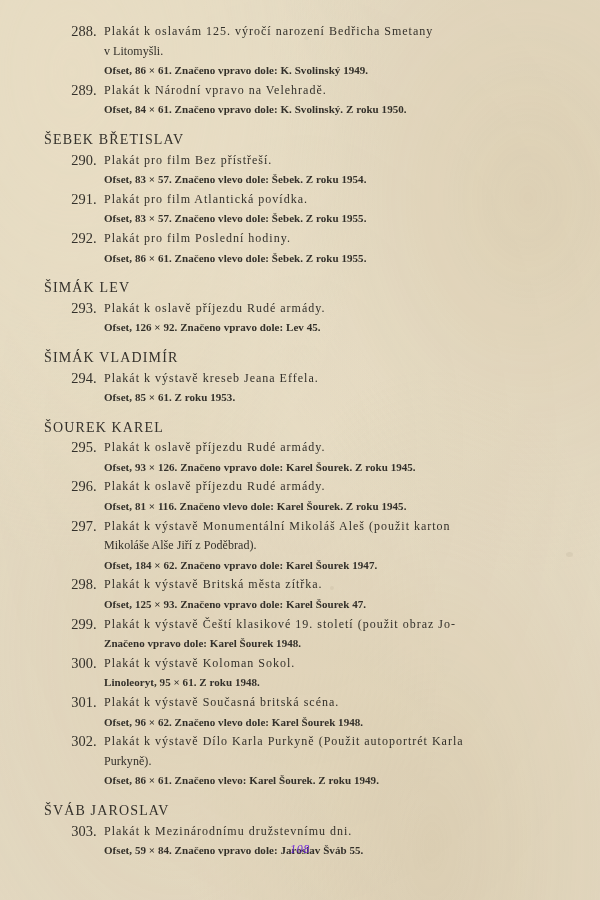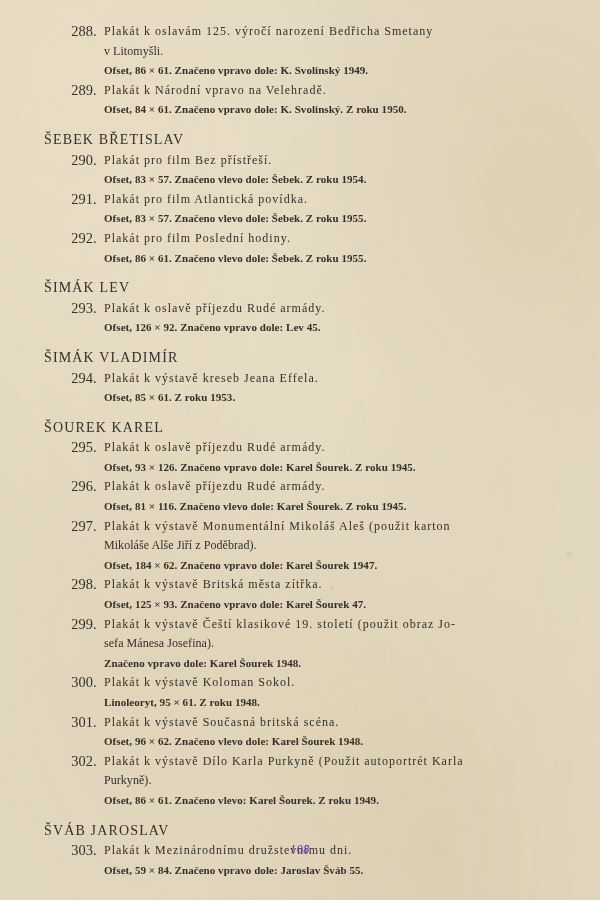--- a/index.html
+++ b/index.html
@@ -174,21 +174,20 @@
           <div class="desc-line">Ofset, 184 × 62. Značeno vpravo dole: Karel Šourek 1947.</div>
         </div>
         <div class="item">
           <div class="item-num">298.</div>
           <div class="title-line">Plakát k výstavě Britská města zítřka.</div>
           <div class="desc-line">Ofset, 125 × 93. Značeno vpravo dole: Karel Šourek 47.</div>
         </div>
         <div class="item">
           <div class="item-num">299.</div>
           <div class="title-line">Plakát k výstavě Čeští klasikové 19. století (použit obraz Jo-</div>
-          <div class="title-line wrap2">sefa Mánesa Josefina).</div>
           <div class="desc-line">Značeno vpravo dole: Karel Šourek 1948.</div>
         </div>
         <div class="item">
           <div class="item-num">300.</div>
           <div class="title-line">Plakát k výstavě Koloman Sokol.</div>
           <div class="desc-line">Linoleoryt, 95 × 61. Z roku 1948.</div>
         </div>
         <div class="item">
           <div class="item-num">301.</div>
           <div class="title-line">Plakát k výstavě Současná britská scéna.</div>

